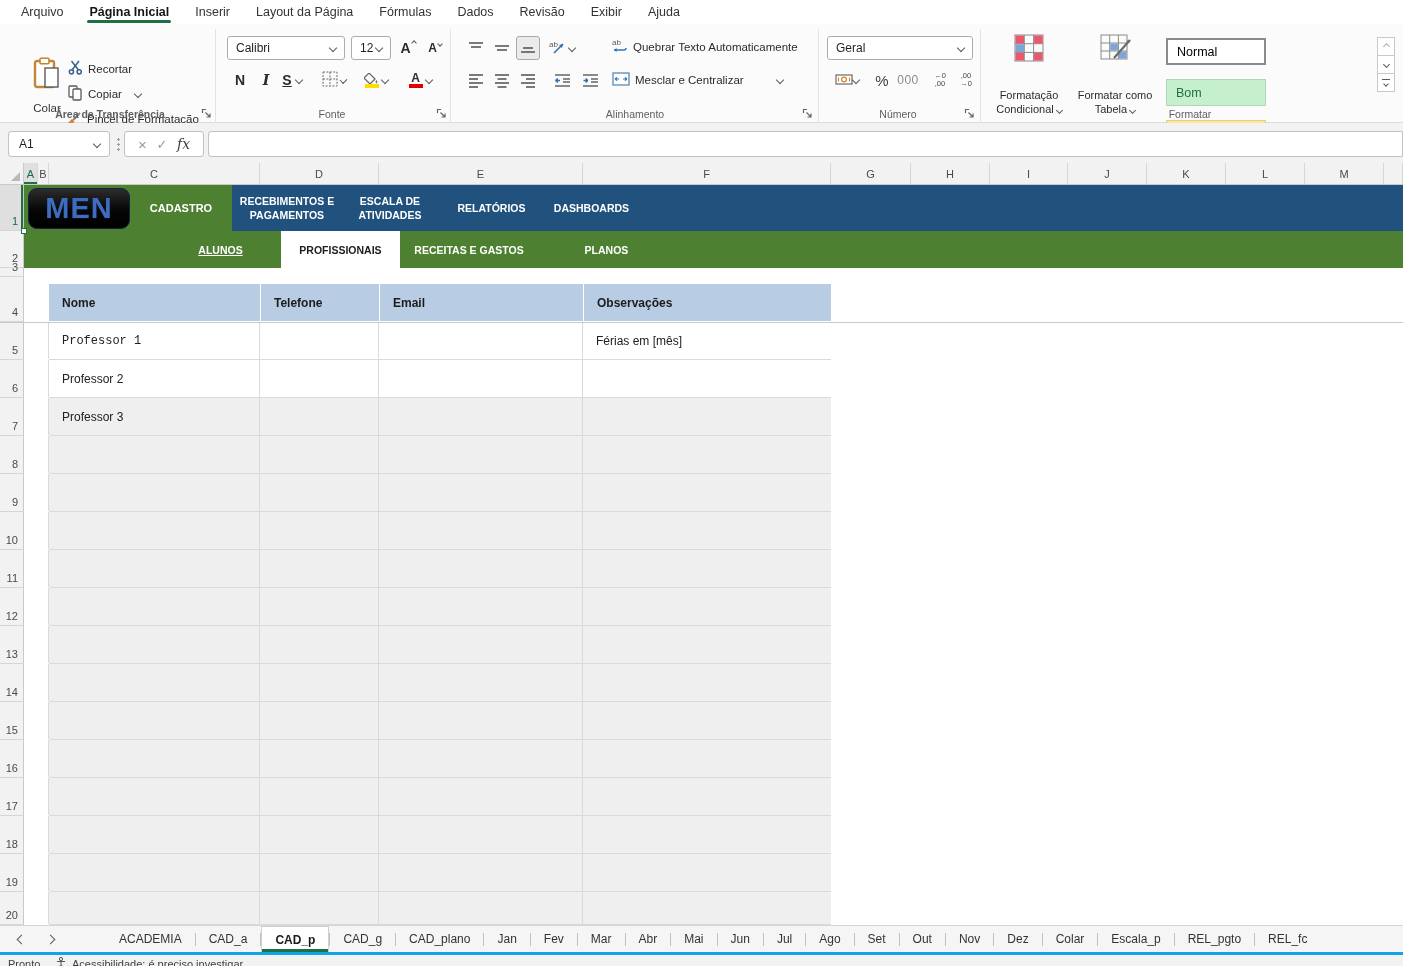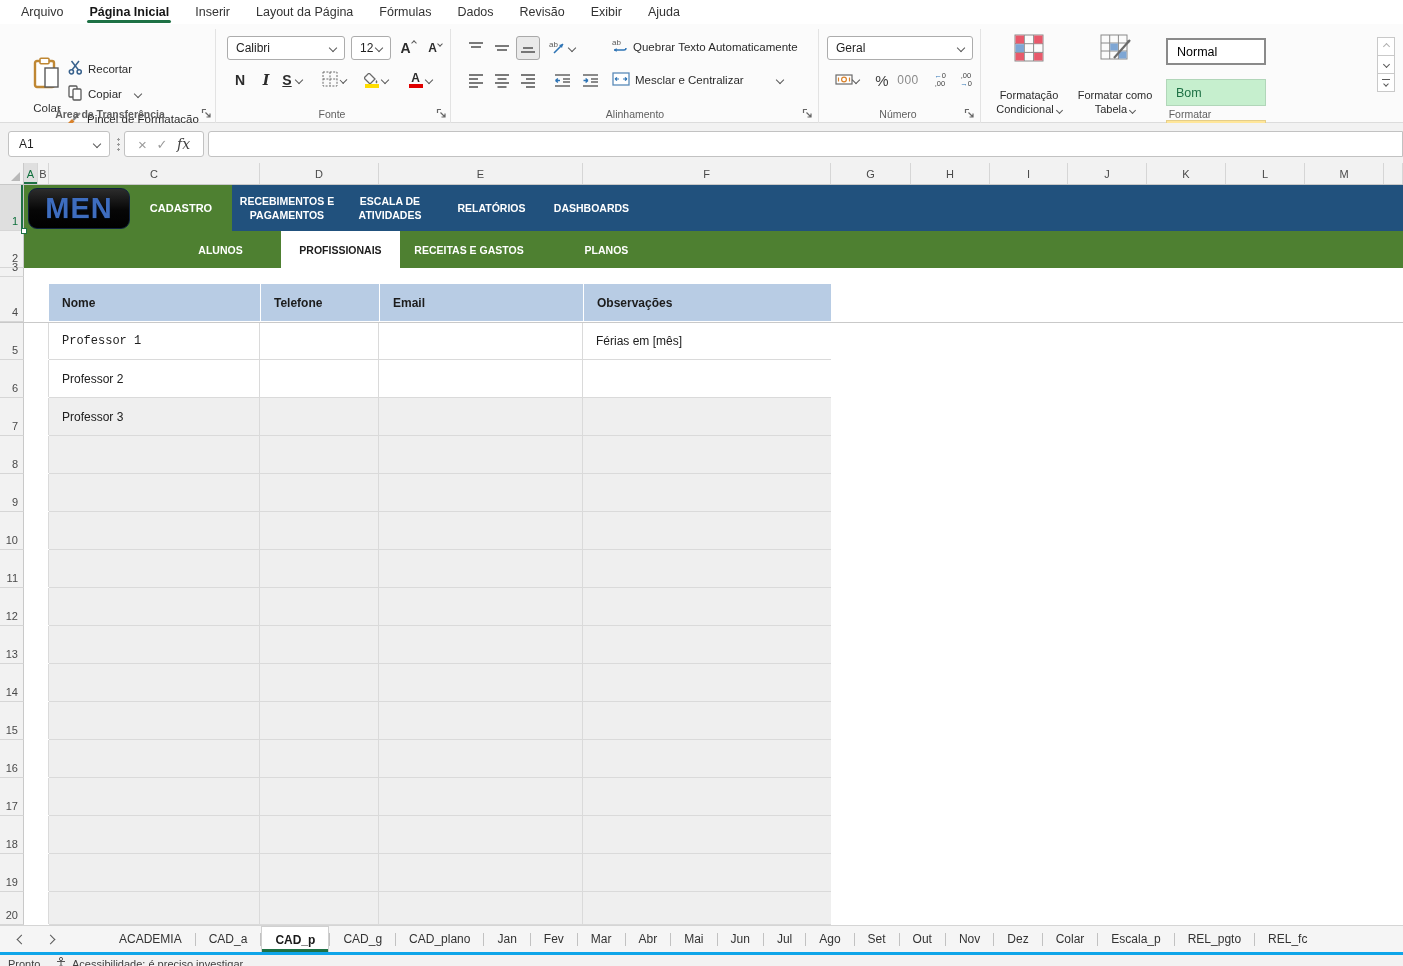--- a/index.html
+++ b/index.html
@@ -491,21 +491,21 @@
         <span>MEN</span>
       </div>
     <div class="cadastro-label" id="cadastro-tab">CADASTRO</div>
     <div class="blue-tabs" id="blue-tabs">
         <div class="bluetab" style="width: 110px;">RECEBIMENTOS E PAGAMENTOS</div>
         <div class="bluetab" style="width: 96px;">ESCALA DE ATIVIDADES</div>
         <div class="bluetab" style="width: 107px;">RELATÓRIOS</div>
         <div class="bluetab" style="width: 93px;">DASHBOARDS</div>
       </div>
     <div id="sub-tabs">
-        <div class="subtab" style="left: 160px; width: 121px;">ALUNOS</div>
+        <div class="subtab" style="left: 160px; width: 121px; text-decoration: underline;">ALUNOS</div>
         <div class="subtab active" style="left: 281px; width: 119px;">PROFISSIONAIS</div>
         <div class="subtab" style="left: 400px; width: 138px;">RECEITAS E GASTOS</div>
         <div class="subtab" style="left: 538px; width: 137px;">PLANOS</div>
       </div>
 
     <div class="table-header" id="table-header">
         <div class="th" style="width: 211px; background: rgb(184, 204, 228);">Nome</div>
         <div class="th" style="width: 119px; background: rgb(184, 204, 228);">Telefone</div>
         <div class="th" style="width: 204px; background: rgb(184, 204, 228);">Email</div>
         <div class="th" style="width: 248px; background: rgb(184, 204, 228);">Observações</div>

